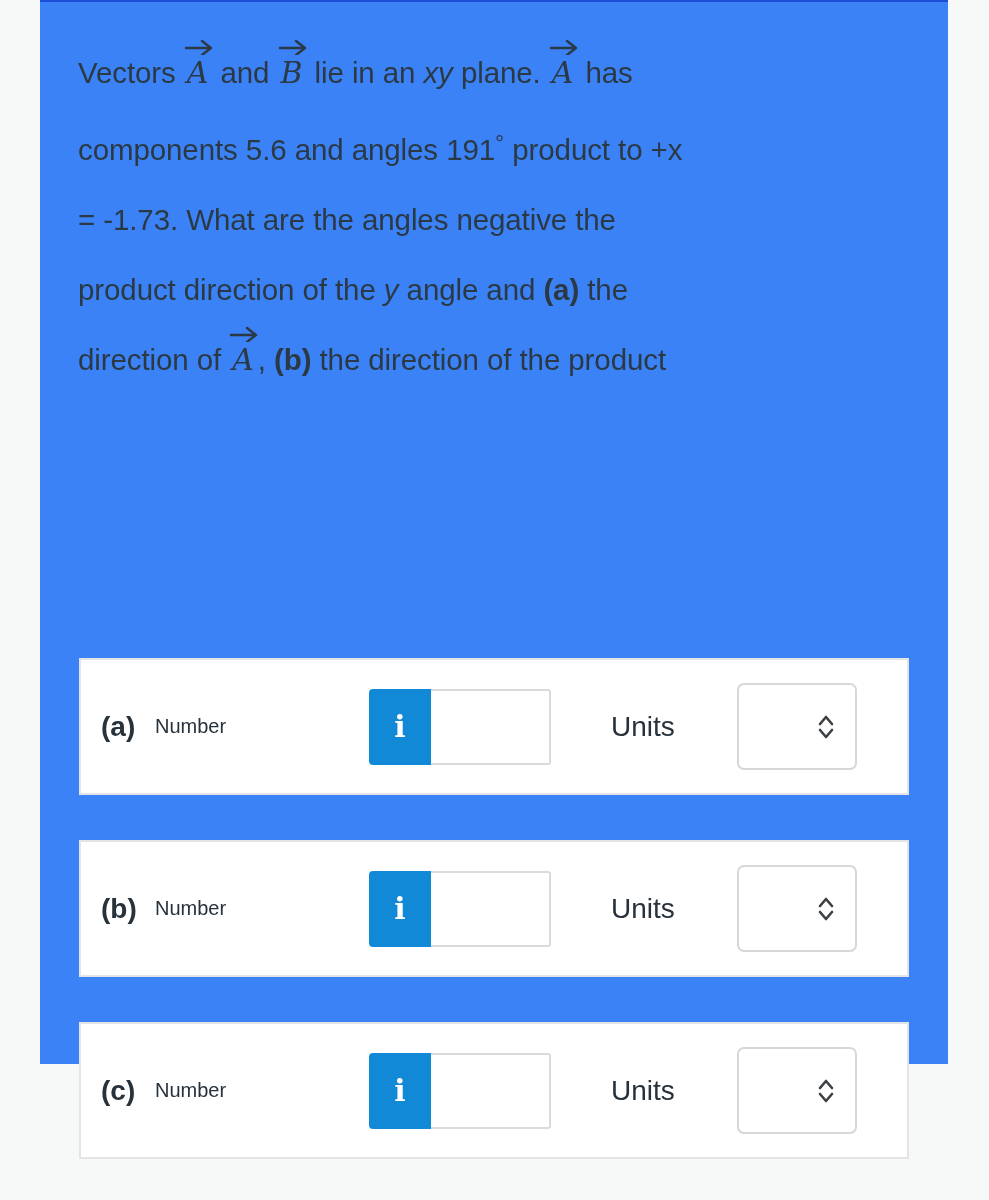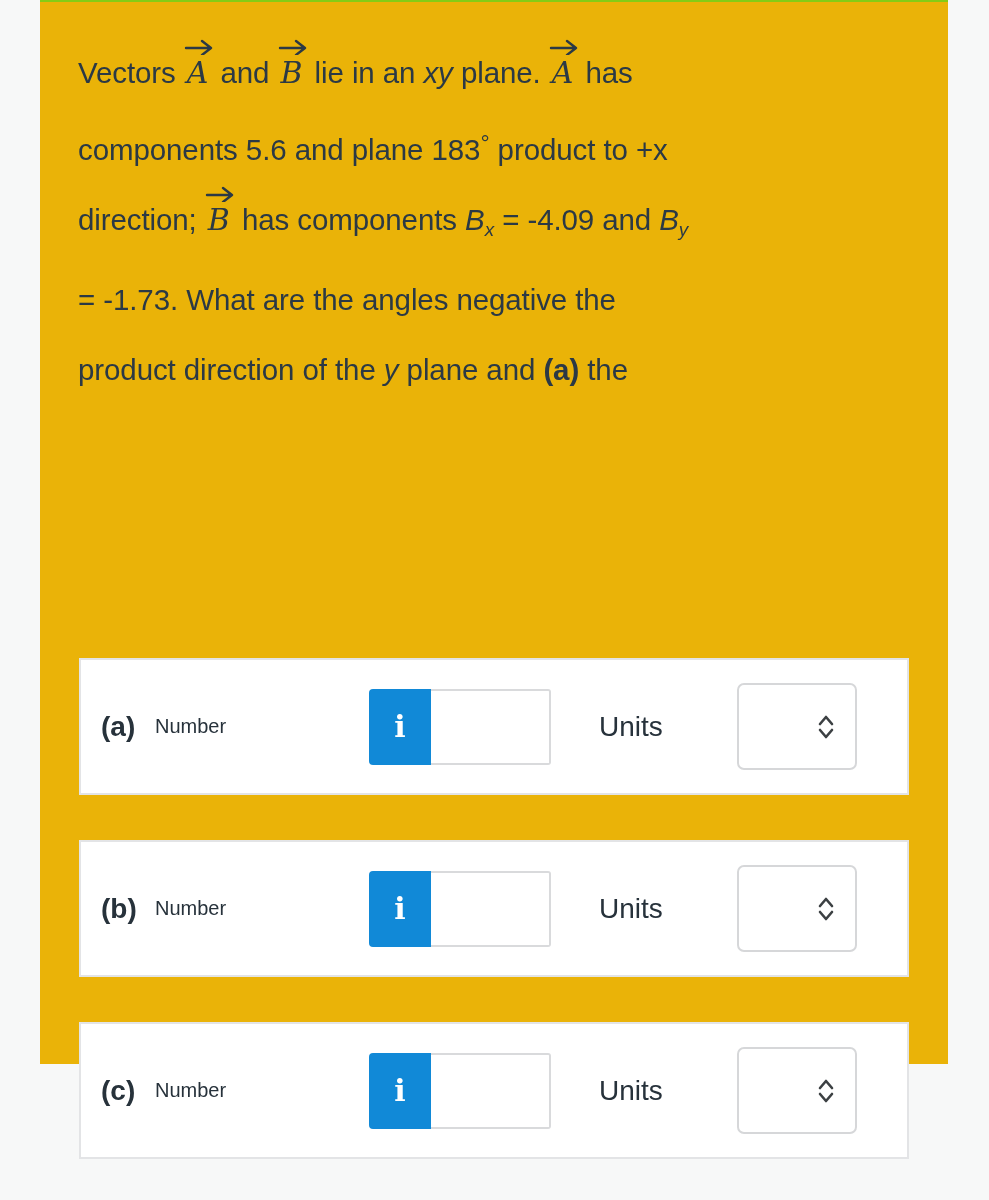--- a/index.html
+++ b/index.html
@@ -22,22 +22,22 @@
     box-sizing: border-box;
   }
 
   
   #content-card {
     position: absolute;
     left: 40px;
     top: 0px;
     width: 908px;
     height: 1064px;
-    background: #eab308;
-    border-top: 2px solid #84cc16;
+    background: #3b82f6;
+    border-top: 2px solid #1d4ed8;
     box-sizing: border-box;
   }
 
   
   #question-body {
     position: absolute;
     left: 38px;
     top: 36px;
     width: 840px;
     color: #2b3945;
@@ -197,21 +197,21 @@
     color: #27323b;
     padding: 0 8px;
     min-width: 0;
   }
 
   .units-label {
     color: #27323b;
     font-size: 28px;
     width: 160px;
     text-align: left;
-    padding-left: 48px;
+    padding-left: 60px;
     box-sizing: border-box;
   }
 
   .units-select {
     position: relative;
     width: 120px;
     height: 87px;
     border: 2px solid #d6d7d9;
     border-radius: 7px;
     background: #ffffff;
@@ -249,49 +249,47 @@
         <span>plane.</span>
         <span class="vec"><svg class="arrow" viewBox="0 0 30 22">
               <path d="M2 15 L26 15 M18 8 L27 15 L18 22" fill="none" stroke="#2b3945" stroke-width="2.4" stroke-linecap="round" stroke-linejoin="round"></path>
             </svg><span>A</span></span>
         <span>has</span>
       </div>
 
       <div class="qline">
         <span>components</span>
         <span>5.6</span>
-        <span>and plane</span>
-        <span>183</span><span class="deg">°</span>
+        <span>and angles</span>
+        <span>191</span><span class="deg">°</span>
         <span>product to +x</span>
       </div>
 
-      <div class="qline">
-        <span>direction;</span>
+
+      <div class="qline">
+        <span>= -1.73.</span>
+        <span>What are the angles negative the</span>
+      </div>
+
+      <div class="qline">
+        <span>product direction of the</span>
+        <span class="it">y</span>
+        <span>angle and</span>
+        <span class="bd">(a)</span>
+        <span>the</span>
+      </div>
+
+      <div class="qline">
+        <span>direction of</span>
         <span class="vec"><svg class="arrow" viewBox="0 0 30 22">
               <path d="M2 15 L26 15 M18 8 L27 15 L18 22" fill="none" stroke="#2b3945" stroke-width="2.4" stroke-linecap="round" stroke-linejoin="round"></path>
-            </svg><span>B</span></span>
-        <span>has components</span>
-        <span class="it">B</span><span class="sub">x</span>
-        <span>= -4.09 and</span>
-        <span class="it">B</span><span class="sub">y</span>
-      </div>
-
-      <div class="qline">
-        <span>= -1.73.</span>
-        <span>What are the angles negative the</span>
-      </div>
-
-      <div class="qline">
-        <span>product direction of the</span>
-        <span class="it">y</span>
-        <span>plane and</span>
-        <span class="bd">(a)</span>
-        <span>the</span>
-      </div>
-
+            </svg><span>A</span></span><span>,</span>
+        <span class="bd">(b)</span>
+        <span>the direction of the product</span>
+      </div>
 
 
 
     </div>
 
     <div class="answer-panel" id="panel-a">
       <div class="panel-row">
         <div class="part-label">(a)</div>
         <div class="number-label">Number</div>
         <div class="number-group">

